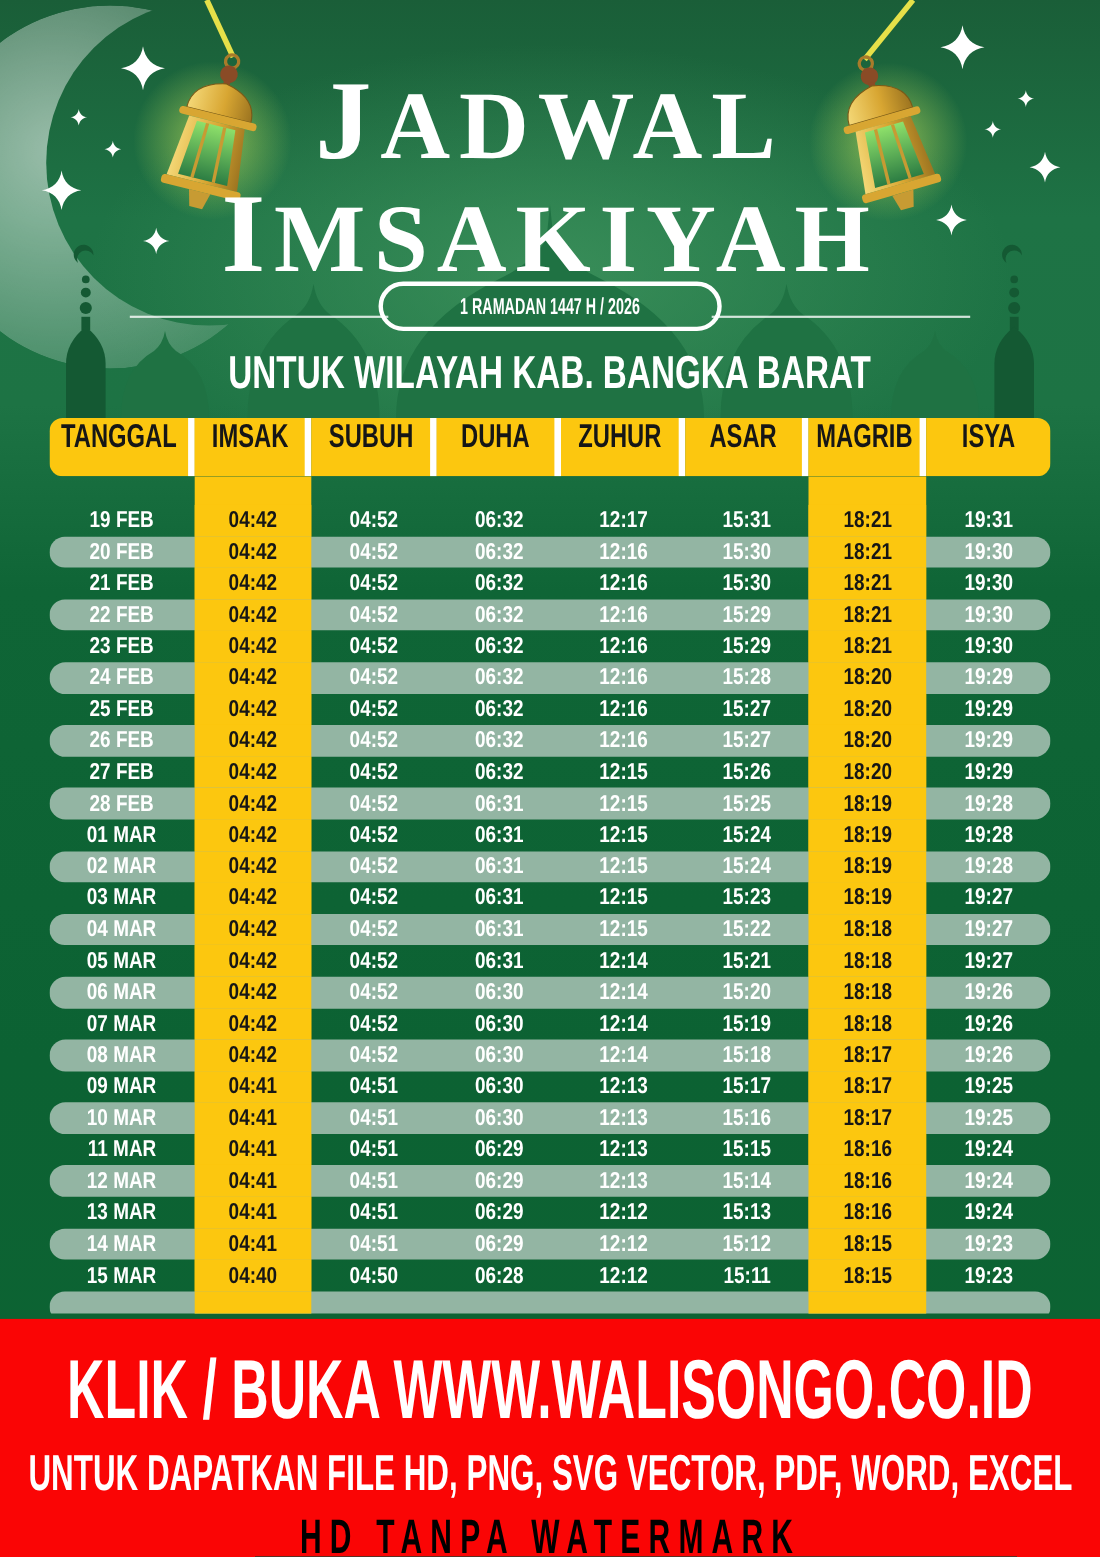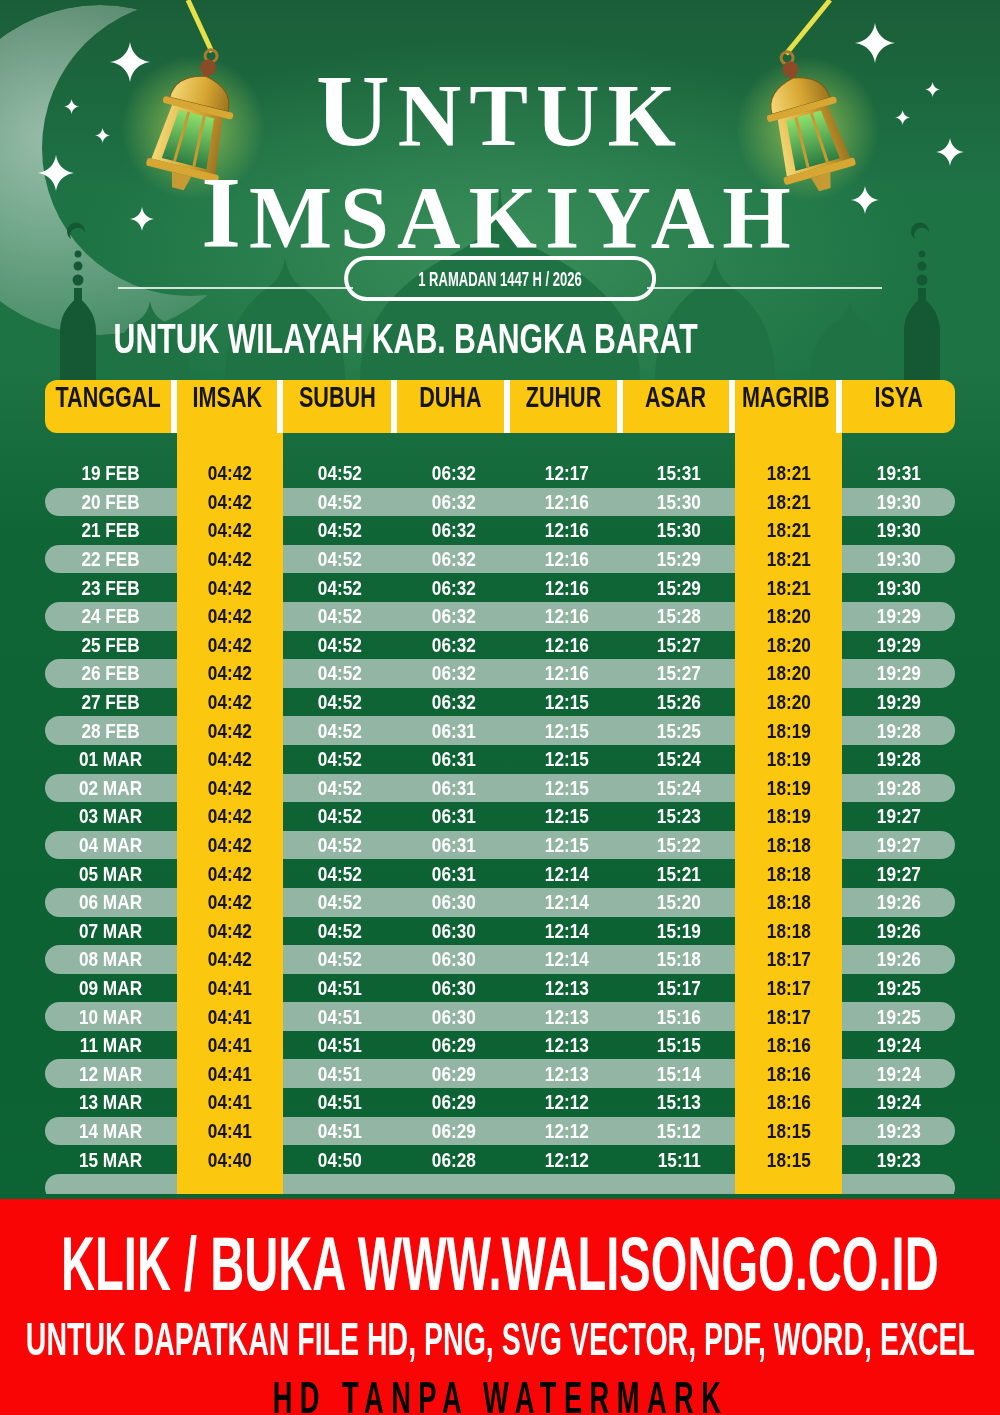--- a/index.html
+++ b/index.html
@@ -15,21 +15,21 @@
     font-family:"Liberation Serif","DejaVu Serif",serif;font-weight:700;line-height:1;letter-spacing:8px;}
   .title::first-letter{font-size:1.16em;}
   .title.l1{top:60px;font-size:88px;}
   .title.l2{top:162px;font-size:88px;}
   .badge{position:absolute;top:256px;left:50%;transform:translateX(-50%);
     border:4px solid #fff;border-radius:32px;padding:6px 20px;color:#fff;
     font-weight:bold;font-size:21px;line-height:1.2;white-space:nowrap;z-index:2;}
   .hline{position:absolute;top:287px;height:2px;background:rgba(255,255,255,.8);z-index:1;}
   .hline.left{left:118px;width:235px;}
   .hline.right{right:118px;width:235px;}
-  .subtitle{position:absolute;top:318px;width:100%;color:#fff;
+  .subtitle{position:absolute;top:318px;width:100%;text-align:center;color:#fff;
     font-weight:bold;font-size:42px;line-height:1;}
   
   .cond{display:inline-block;transform:scaleX(.72);white-space:nowrap;}
   .condx{display:inline-block;transform:scaleX(.62);white-space:nowrap;}
   .cnd{display:inline-block;transform:scaleX(.82);white-space:nowrap;}
   
   .schedule{position:absolute;top:380px;left:45px;width:910px;}
   .thead{display:grid;grid-template-columns:132px 106px 114px 113px 113px 112px 107px 113px;
     height:53px;border-radius:12px;overflow:hidden;}
   .th{background:#FCC70F;color:#161616;font-weight:bold;font-size:30px;
@@ -144,21 +144,21 @@
         <use href="#spark" transform="translate(851,186) scale(.7)"></use>
       </g>
 
       <path d="M188 0 L212 52" stroke="#E6E049" stroke-width="5"></path>
       <path d="M830 0 L786 54" stroke="#E6E049" stroke-width="5"></path>
 
       <use href="#lantern" transform="translate(212,52) rotate(14)"></use>
       <use href="#lantern" transform="translate(786,54) rotate(-16)"></use>
     </svg>
 
-    <h1 class="title l1">UNTUK</h1>
+    <h1 class="title l1">JADWAL</h1>
     <h1 class="title l2">IMSAKIYAH</h1>
 
     <div class="hline left"></div>
     <div class="hline right"></div>
 
     <div class="badge">
       <span class="condx">1 RAMADAN 1447 H / 2026</span>
     </div>
 
     <div class="subtitle">

